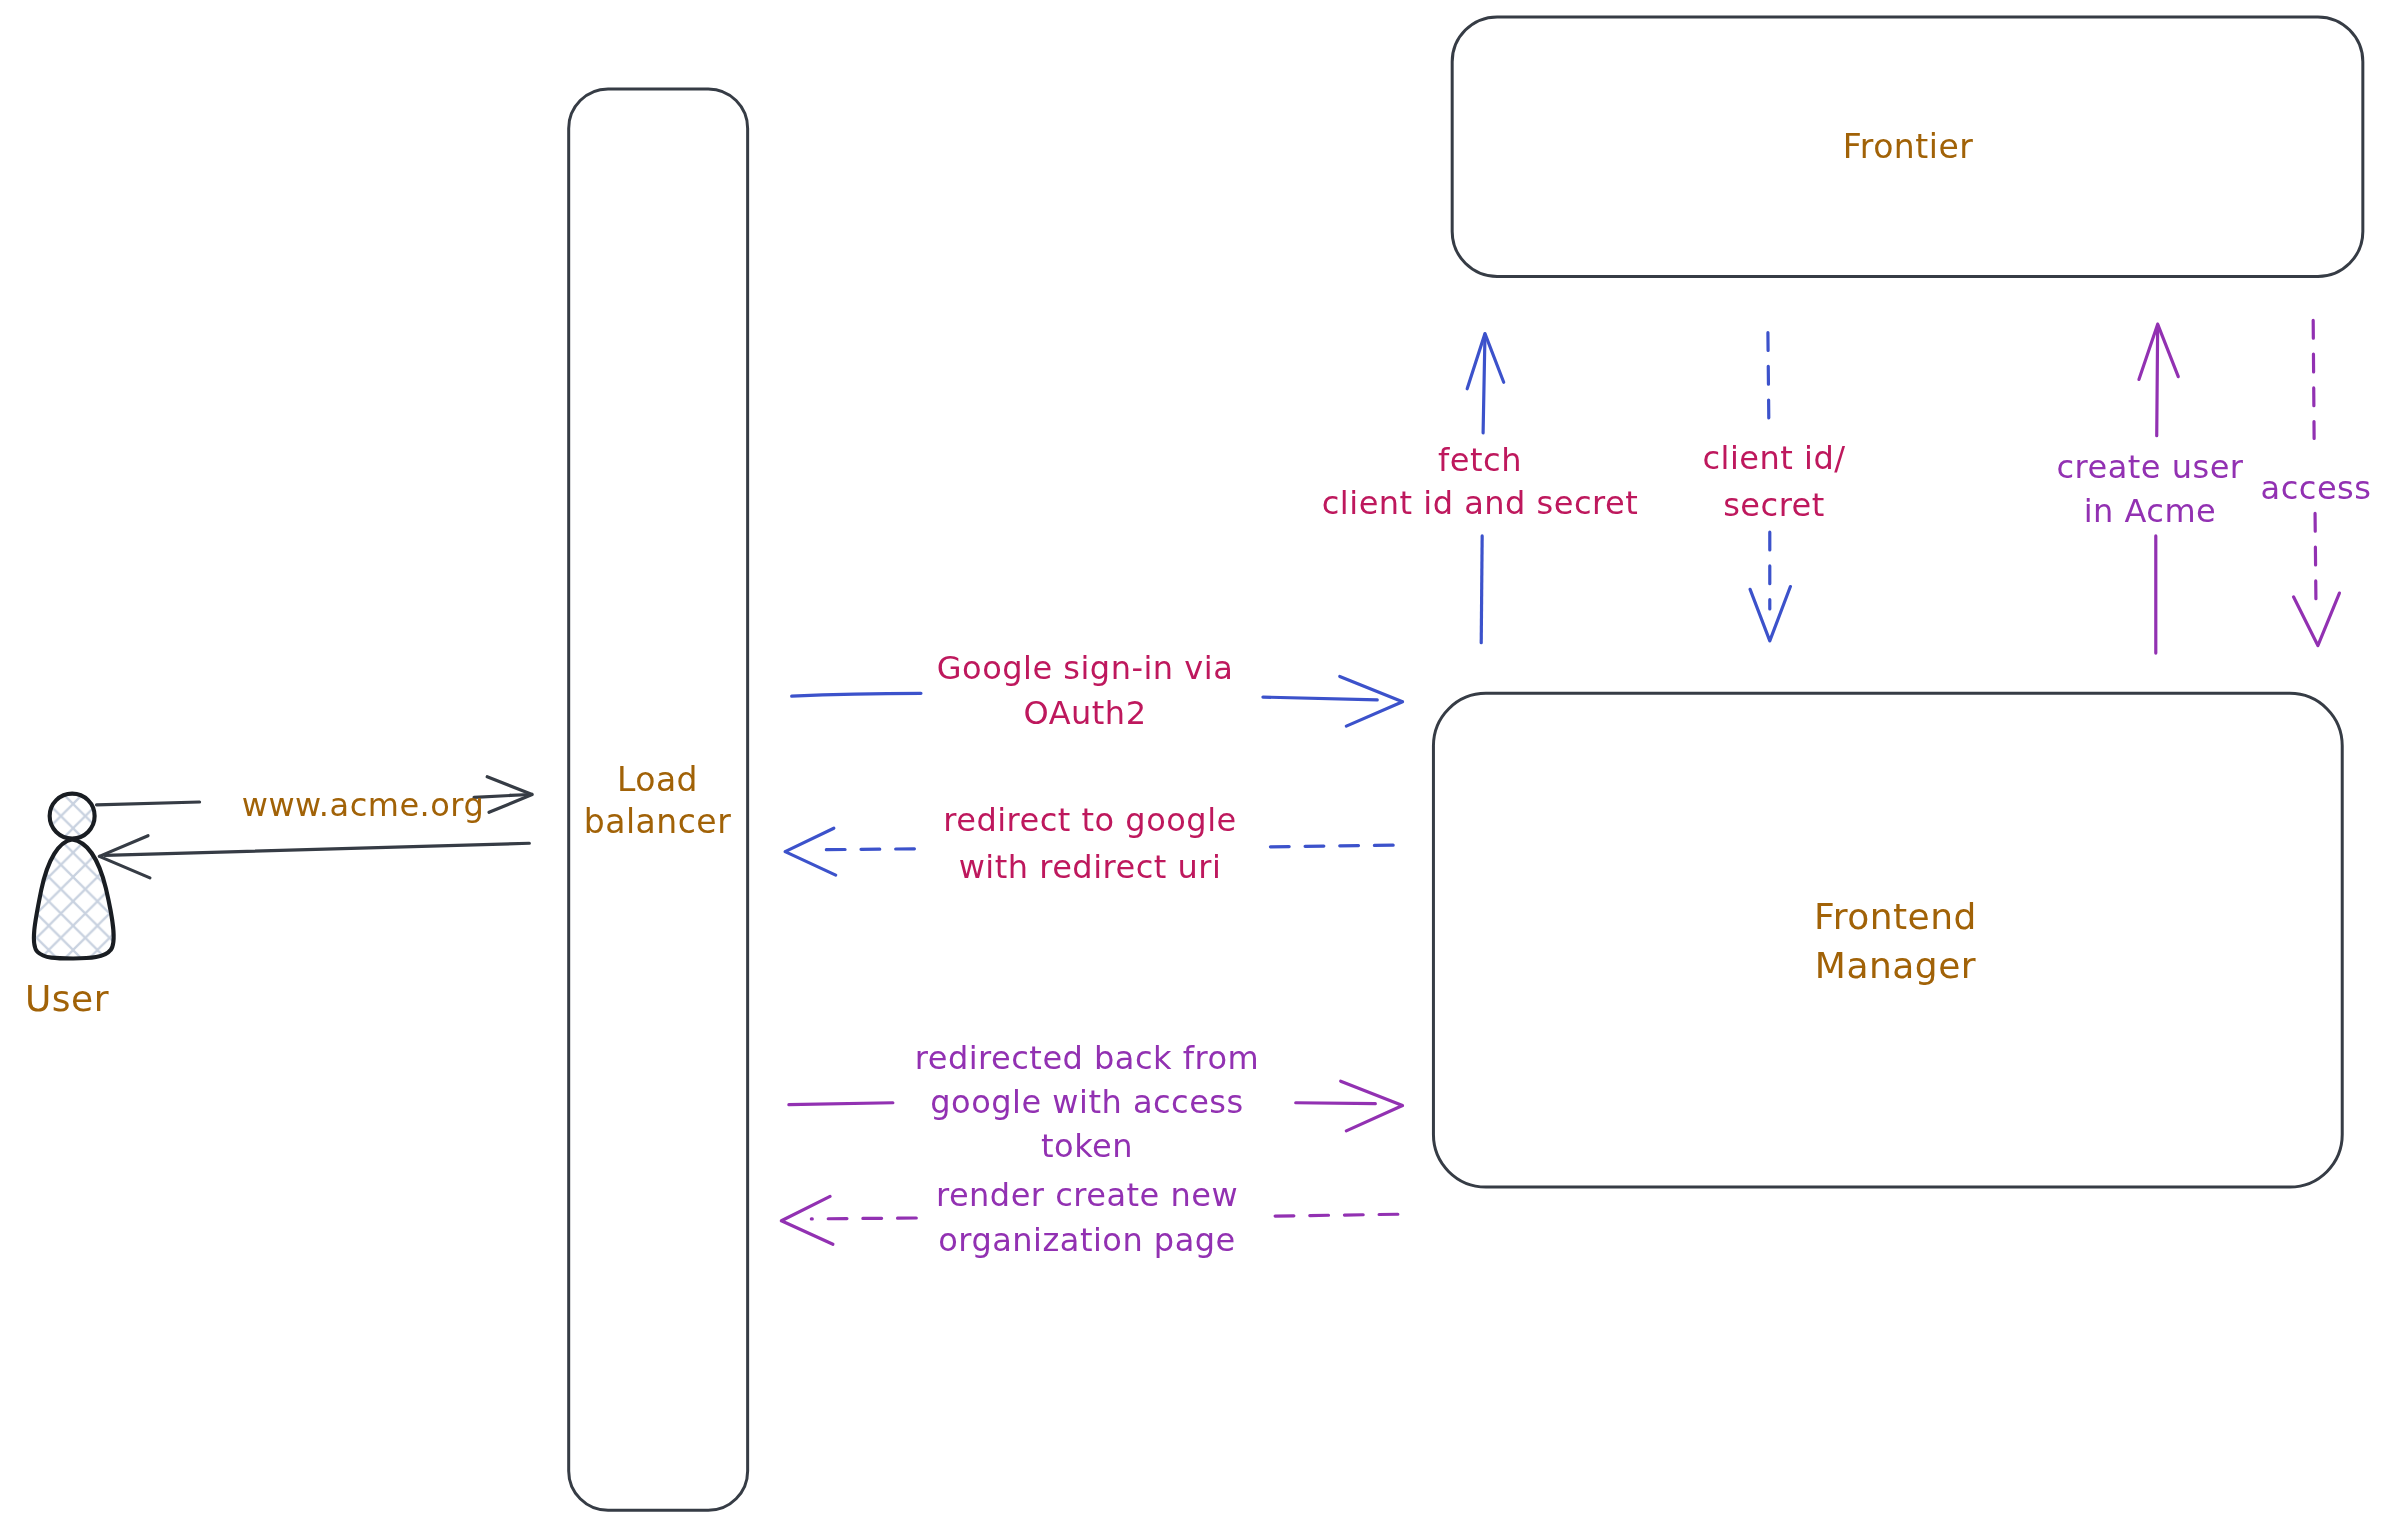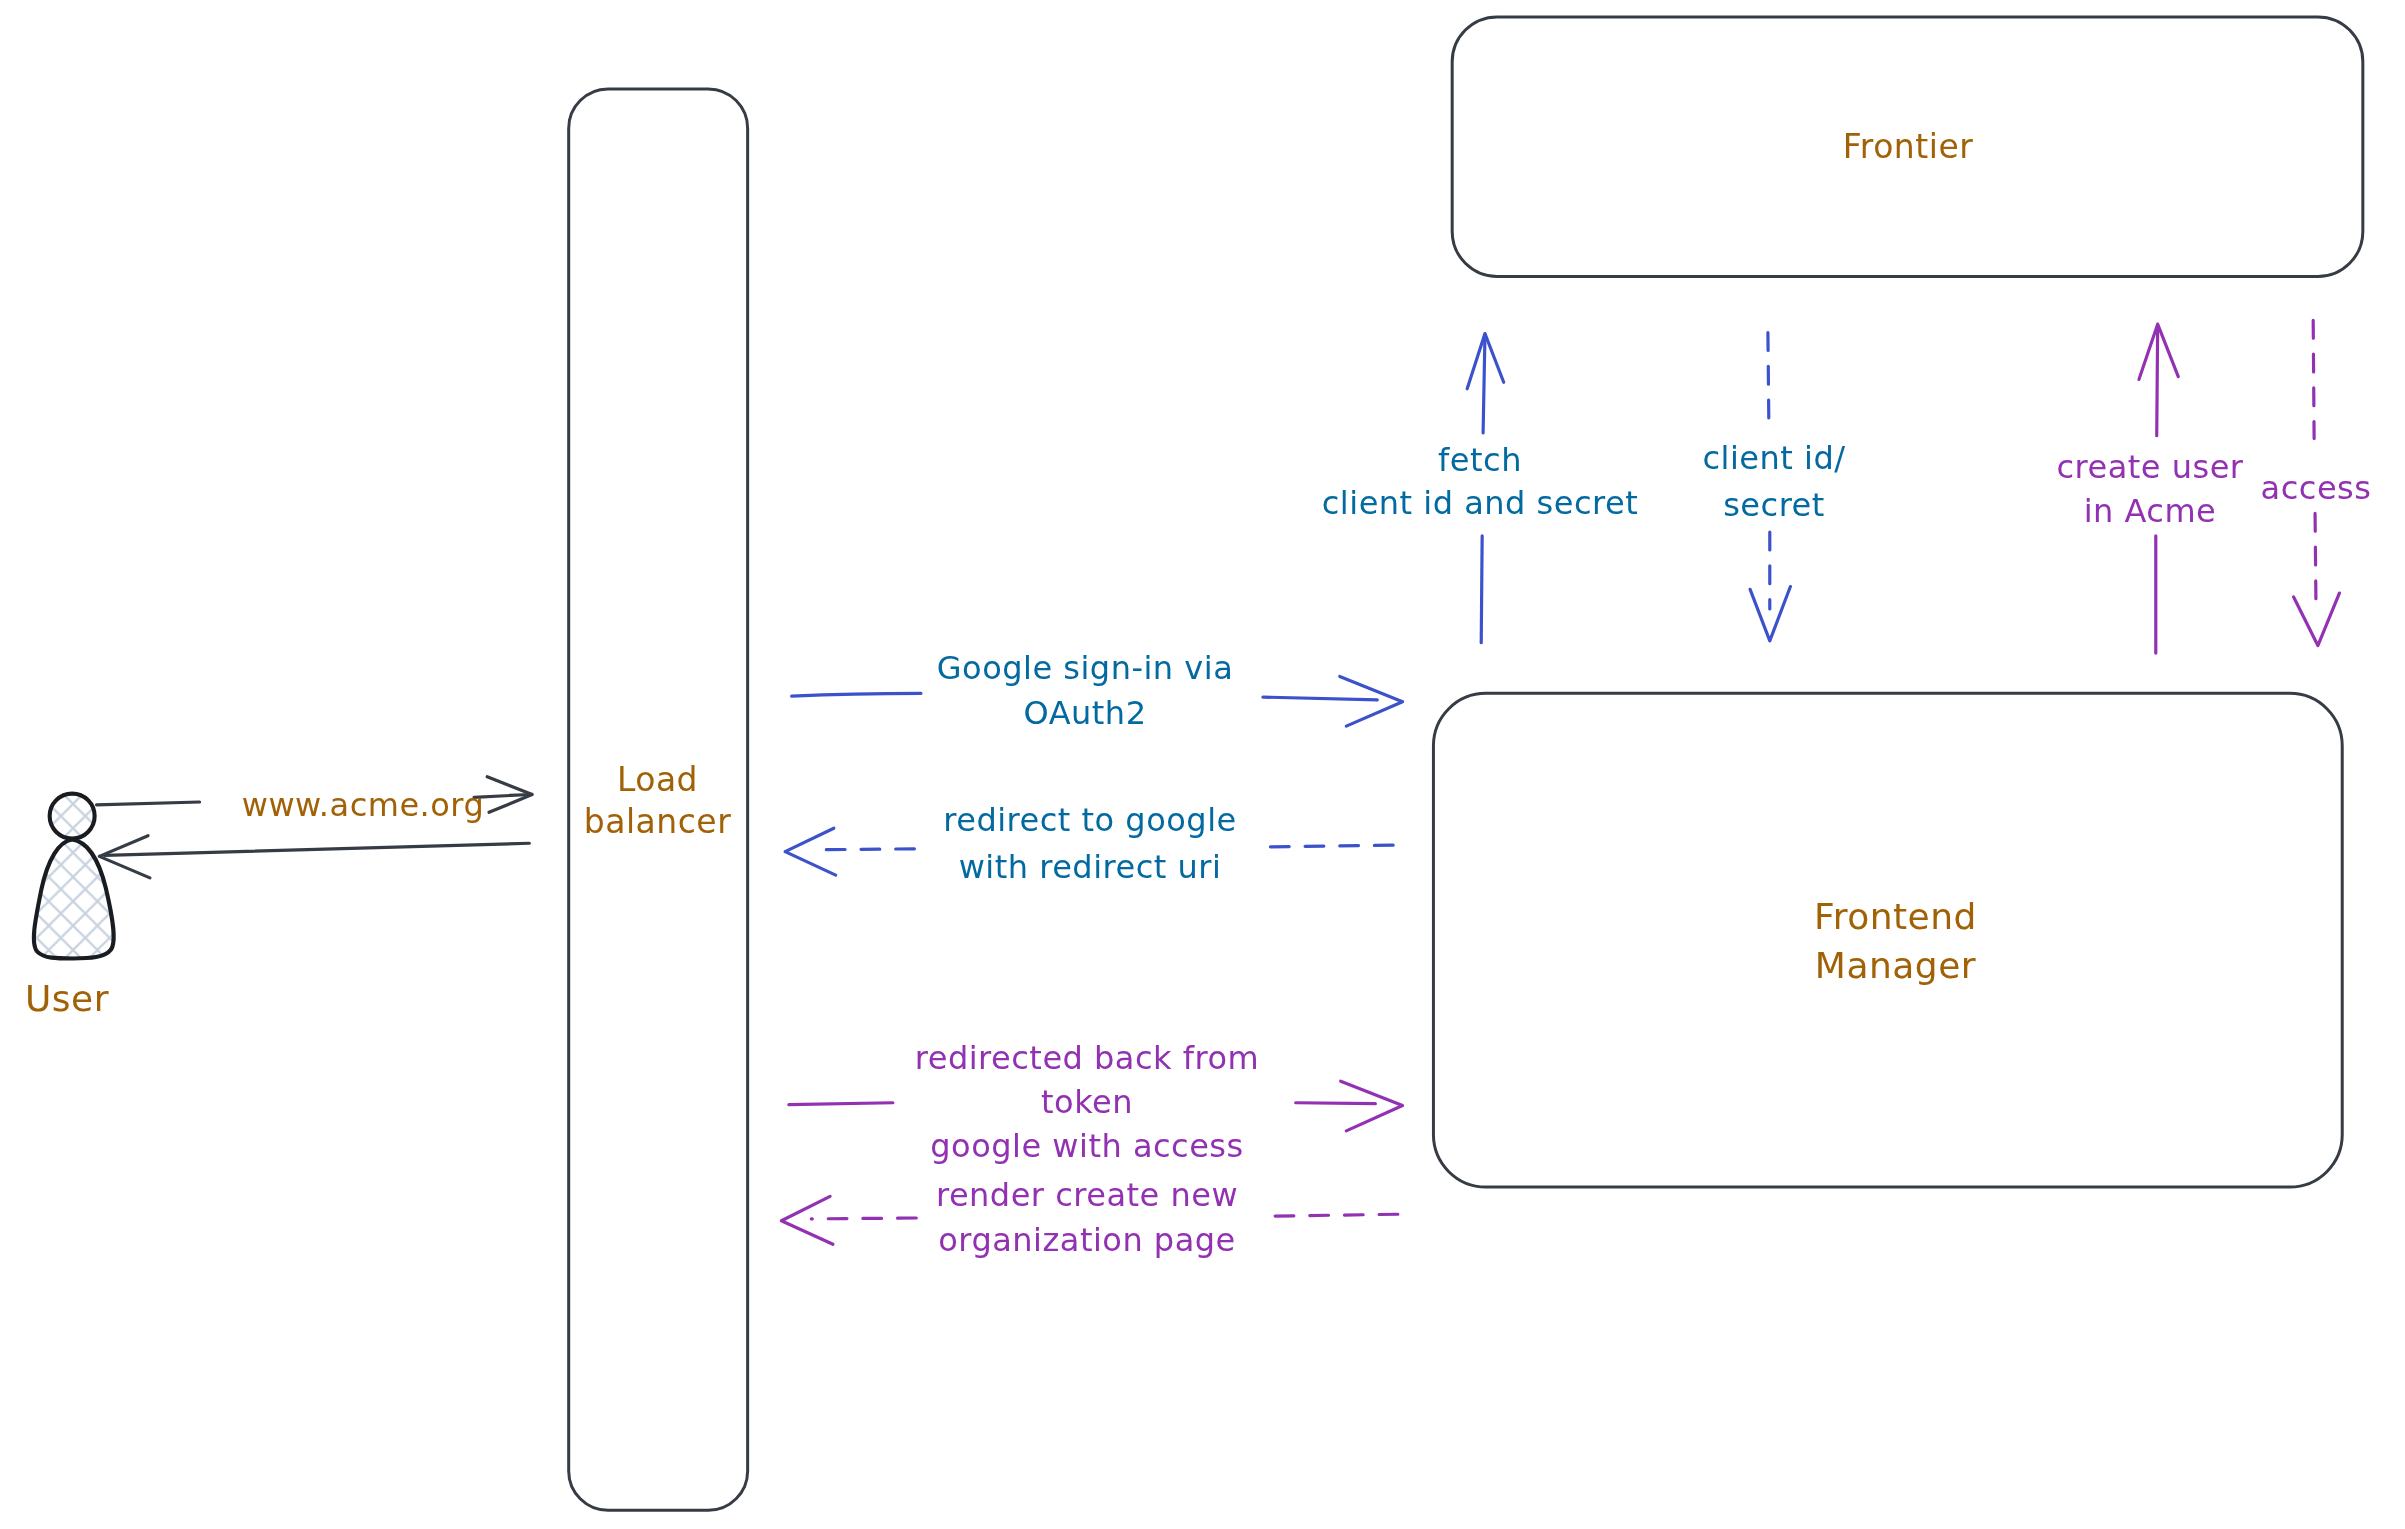--- a/index.html
+++ b/index.html
@@ -15,21 +15,21 @@
     position:absolute;
     transform:translateX(-50%);
     text-align:center;
     font-size:32px;
     line-height:45px;
     letter-spacing:0.5px;
     white-space:normal;
   }
   .lbl span{display:block;white-space:nowrap;}
   .ink{color:#a16207;}
-  .blue{color:#0369a1;text-align:center;}
+  .blue{color:#be185d;text-align:center;}
   .purple{color:#9231b2;}
   .nodelbl{font-size:33px;line-height:42px;}
 </style>
 </head>
 <body>
 
 <div class="canvas">
 
   <svg class="art" width="2405" height="1530" viewBox="0 0 2567 1633">
     <defs>
@@ -160,22 +160,22 @@
     <span>create user</span>
     <span>in Acme</span>
   </div>
 
   <div class="lbl purple" style="left:2316px;top:466px;">
     <span>access</span>
   </div>
 
   <div class="lbl purple" style="left:1087px;top:1036px;line-height:44px;">
     <span>redirected back from</span>
+    <span>google with access</span>
     <span>token</span>
-    <span>google with access</span>
   </div>
 
   <div class="lbl purple" style="left:1087px;top:1173px;line-height:45px;">
     <span>render create new</span>
     <span>organization page</span>
   </div>
 
 </div>
 
 

